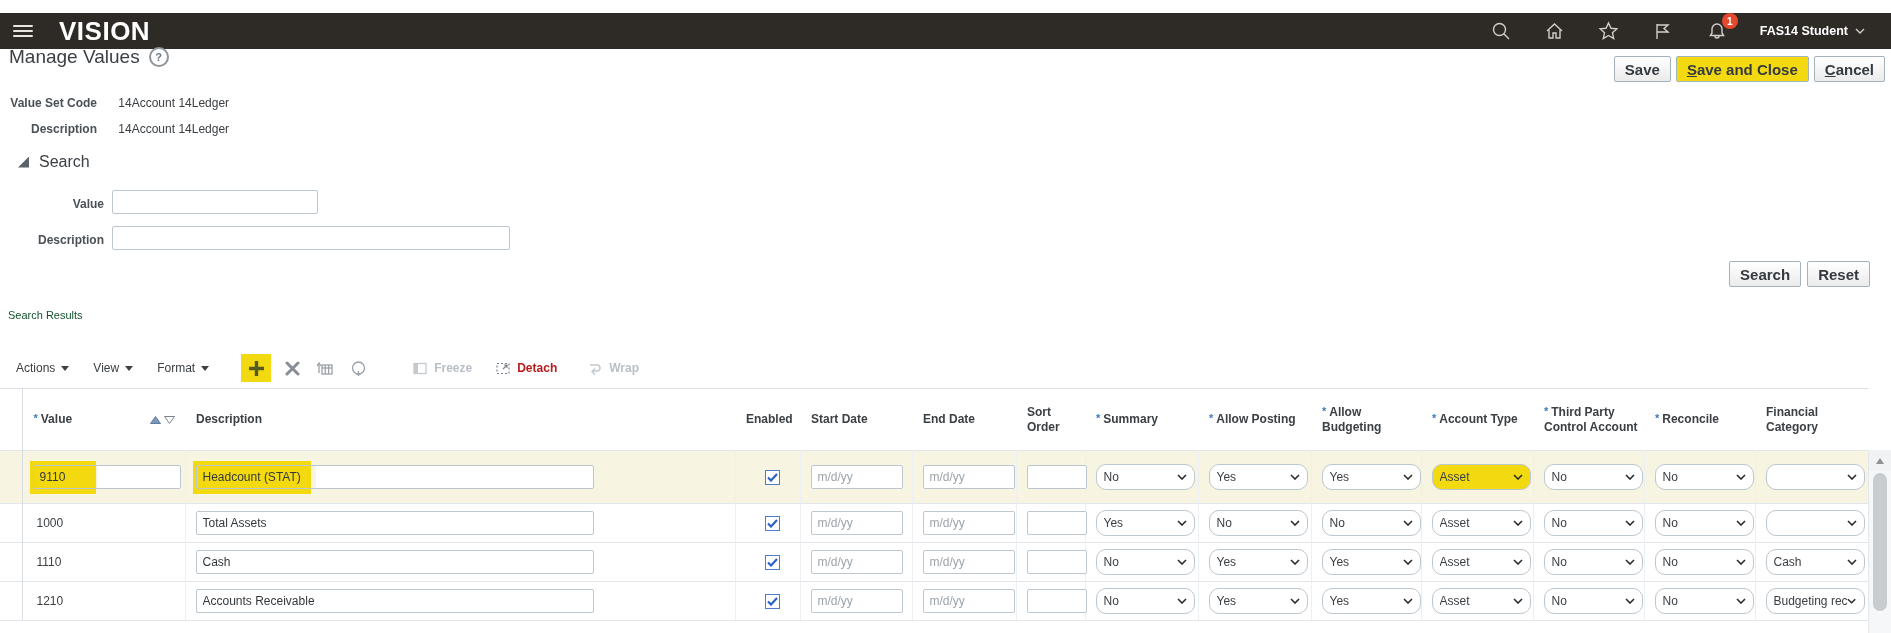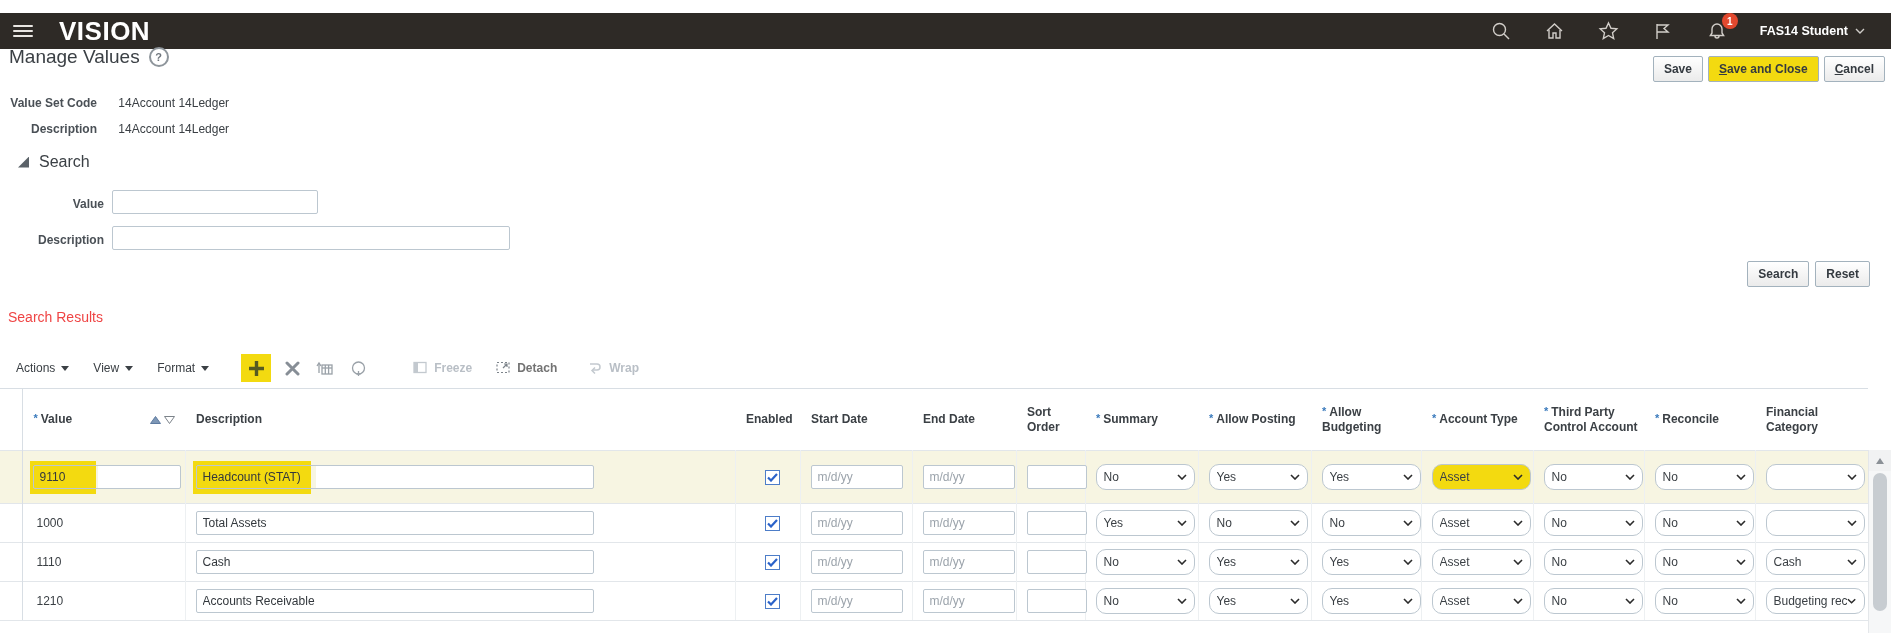--- a/index.html
+++ b/index.html
@@ -17,46 +17,46 @@
   .badge{position:absolute;top:-7px;right:-10px;min-width:16px;height:16px;border-radius:50%;background:#E2492F;color:#fff;
          font-size:10px;font-weight:bold;display:flex;align-items:center;justify-content:center;}
   .user{display:flex;align-items:center;gap:7px;color:#fff;font-weight:bold;font-size:12.5px;cursor:pointer;}
 
   
   .page-title{position:absolute;left:9px;top:46px;font-size:19px;color:#3b4045;display:flex;align-items:center;gap:9px;}
   .help-icon{width:16px;height:16px;border:2px solid #8e959b;border-radius:50%;color:#6e757c;font-size:11px;font-weight:bold;
              display:flex;align-items:center;justify-content:center;}
   .header-buttons{position:absolute;top:56px;right:6px;display:flex;gap:5px;}
   .btn{background:linear-gradient(#ffffff,#ebebeb);border:1px solid #a3b2bd;border-radius:2px;font-weight:bold;
-       font-size:12px;color:#343a40;padding:4px 10px;height:26px;box-sizing:border-box;cursor:pointer;
+       font-size:15px;color:#343a40;padding:4px 10px;height:26px;box-sizing:border-box;cursor:pointer;
        font-family:"Liberation Sans",sans-serif;}
   .btn.yellow{background:#F3DA10;}
   .btn .ul{text-decoration:underline;}
 
   
   .meta-row{position:absolute;left:8px;font-size:12px;color:#3b4045;}
   .meta-row .lbl{display:inline-block;width:89px;text-align:right;font-weight:bold;color:#4a5056;}
   .meta-row .val{margin-left:18px;}
 
   
   .search-head{position:absolute;top:153px;left:18px;font-size:16px;color:#3b4045;display:flex;align-items:center;gap:10px;cursor:pointer;}
   .tri{width:11px;height:11px;background:#5b6268;clip-path:polygon(0 100%,100% 100%,100% 0);}
   .field-label{position:absolute;left:0;width:104px;text-align:right;font-weight:bold;font-size:12px;color:#4a5056;}
   .search-input{position:absolute;left:112px;height:24px;border:1px solid #bcc7d0;border-radius:2px;font-size:12px;
                 padding:0 6px;color:#33383d;font-family:"Liberation Sans",sans-serif;box-sizing:border-box;}
   .search-buttons{position:absolute;top:261px;right:21px;display:flex;gap:6px;}
 
   
-  .results-title{position:absolute;top:309px;left:8px;font-size:14px;color:#ef4444;}
+  .results-title{position:absolute;top:309px;left:8px;font-size:11px;color:#14532d;}
   .toolbar{position:absolute;top:351px;left:16px;height:34px;display:flex;align-items:center;font-size:12px;color:#3b4045;}
   .menu{display:flex;align-items:center;gap:6px;margin-right:24px;cursor:pointer;}
   .caret{width:0;height:0;border-left:4px solid transparent;border-right:4px solid transparent;border-top:5px solid #3b4045;}
   .plus-btn{width:30px;height:28px;background:#F3DA10;display:flex;align-items:center;justify-content:center;margin:0 14px 0 8px;cursor:pointer;}
   .icon-btn{margin-right:16px;display:flex;align-items:center;cursor:pointer;}
-  .tool-group{display:flex;gap:7px;}
+  .tool-group{display:flex;align-items:center;gap:7px;}
   .tool-group.disabled{color:#b9bfc6;}
   .g-freeze{margin-left:30px;}
   .g-detach{margin-left:24px;cursor:pointer;}
   .g-wrap{margin-left:30px;}
 
   
   .grid{position:absolute;top:388px;left:0;width:1868px;border-collapse:collapse;table-layout:fixed;font-size:12px;color:#3b4045;}
   .grid thead th{border-top:1px solid #d8dee4;height:62px;vertical-align:middle;text-align:left;font-weight:bold;
                  padding:4px 4px 4px 11px;line-height:1.25;box-sizing:border-box;}
   .grid th.c-rowhead,.grid td.c-rowhead{border-right:1px solid #d8dee4;padding:0;}
@@ -234,21 +234,21 @@
           <rect x="1" y="1.5" width="12" height="10" fill="none" stroke="#c3c9cf" stroke-width="1.3"></rect>
           <rect x="1" y="1.5" width="4" height="10" fill="#c3c9cf"></rect>
         </svg>
       <span style="font-weight:bold">Freeze</span>
     </div>
     <div class="tool-group g-detach">
       <svg width="14" height="13" viewBox="0 0 14 13">
           <rect x="1" y="1.5" width="12" height="10" fill="none" stroke="#7c838a" stroke-width="1.2" stroke-dasharray="2,2"></rect>
           <path d="M7 7l4-4M11 6V3H8" fill="none" stroke="#7c838a" stroke-width="1.2"></path>
         </svg>
-      <span style="font-weight:bold;color:#737373">Detach</span>
+      <span style="font-weight:bold;color:#b91c1c">Detach</span>
     </div>
     <div class="tool-group disabled g-wrap">
       <svg width="15" height="13" viewBox="0 0 15 13" fill="none" stroke="#c3c9cf" stroke-width="1.5">
           <path d="M3 3h7a3 3 0 0 1 0 6H6"></path>
           <path d="M8 6.5L5 9.5l3 3"></path>
         </svg>
       <span style="font-weight:bold">Wrap</span>
     </div>
   </div>
 

